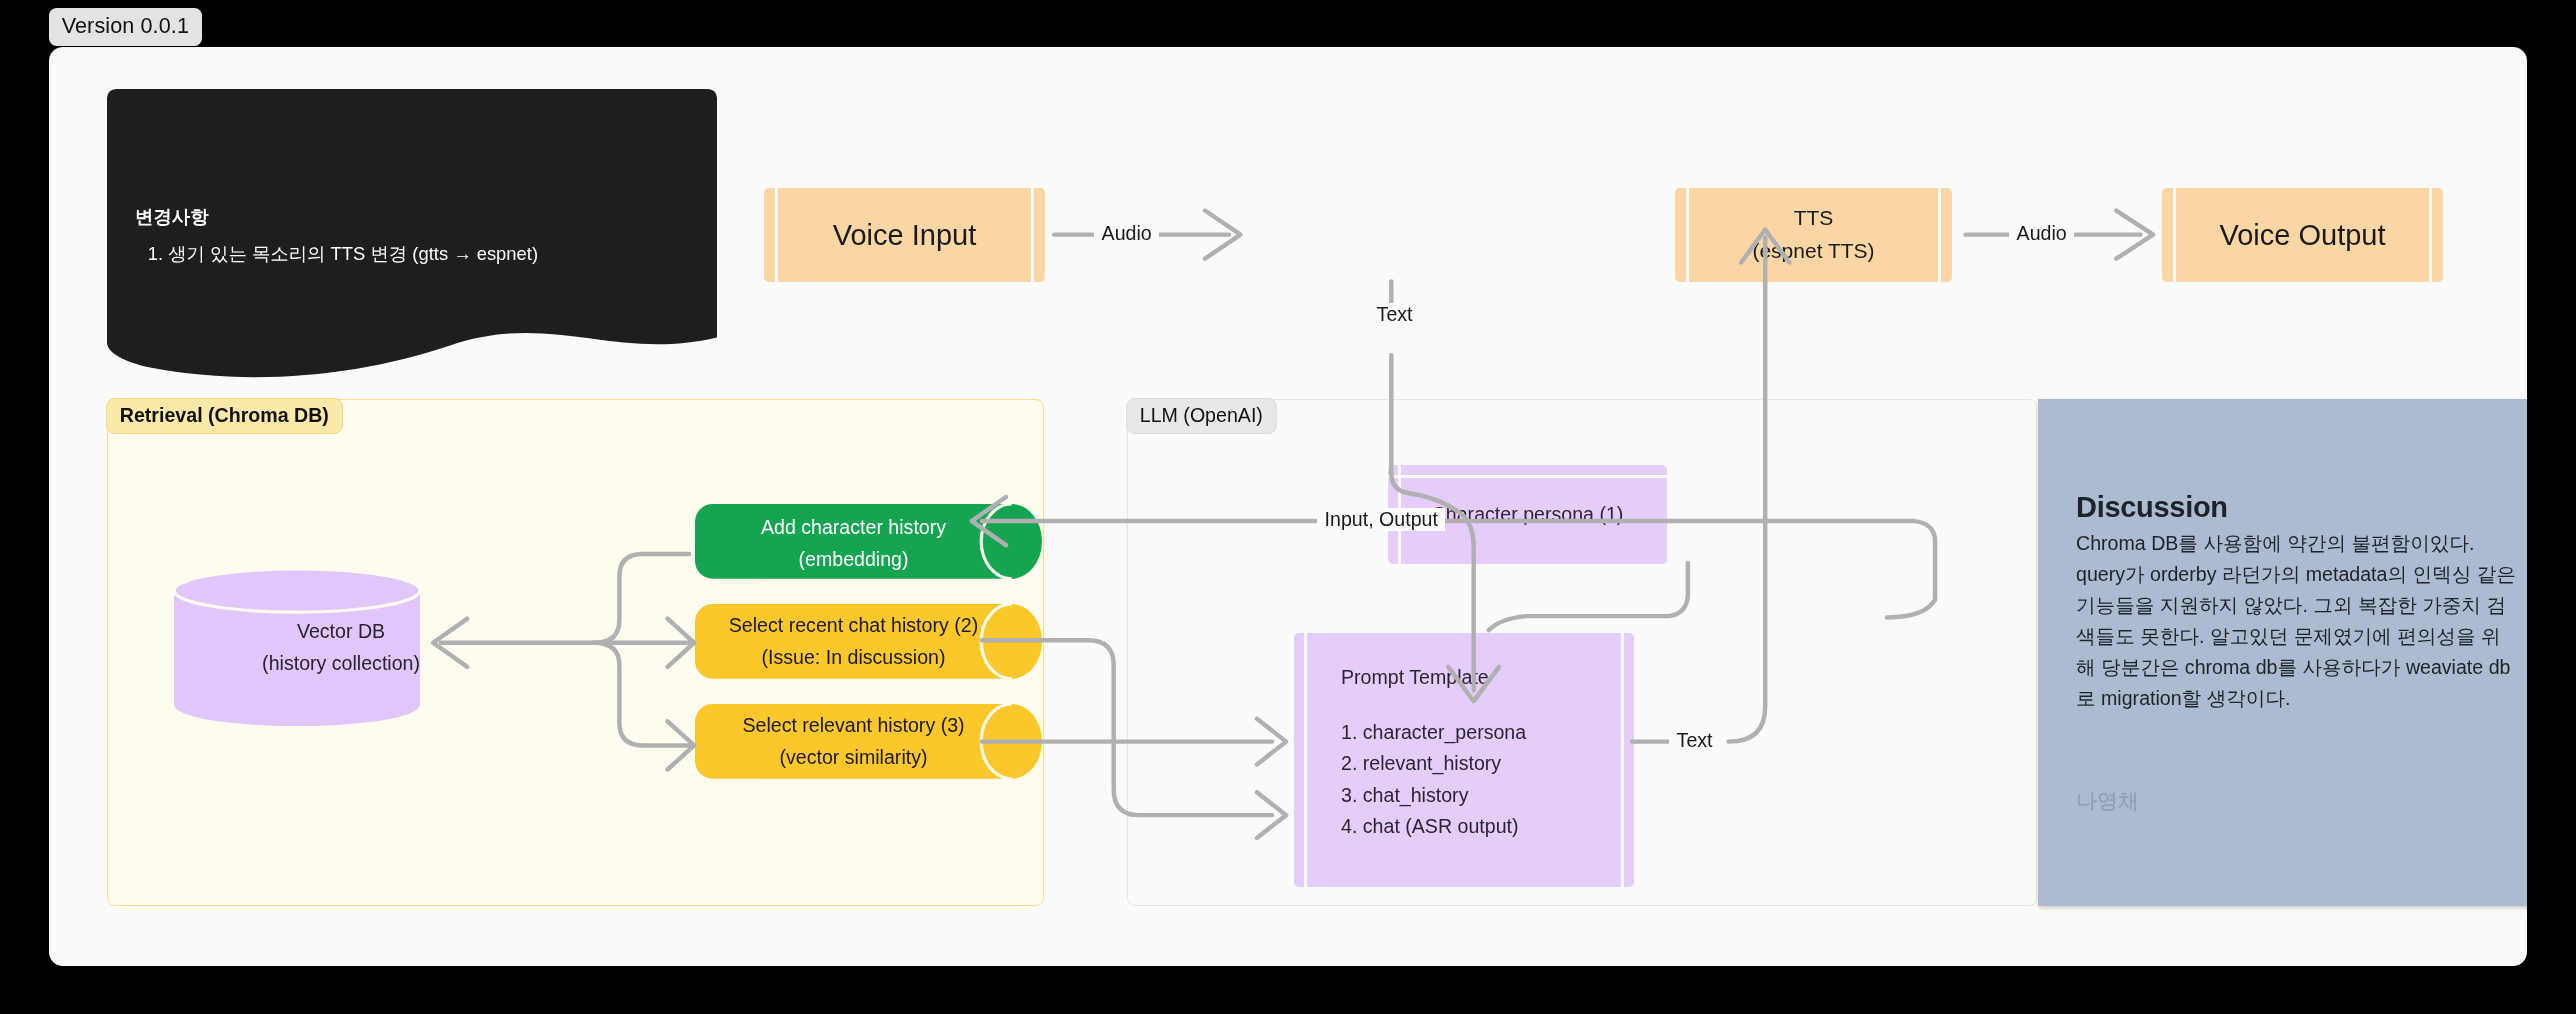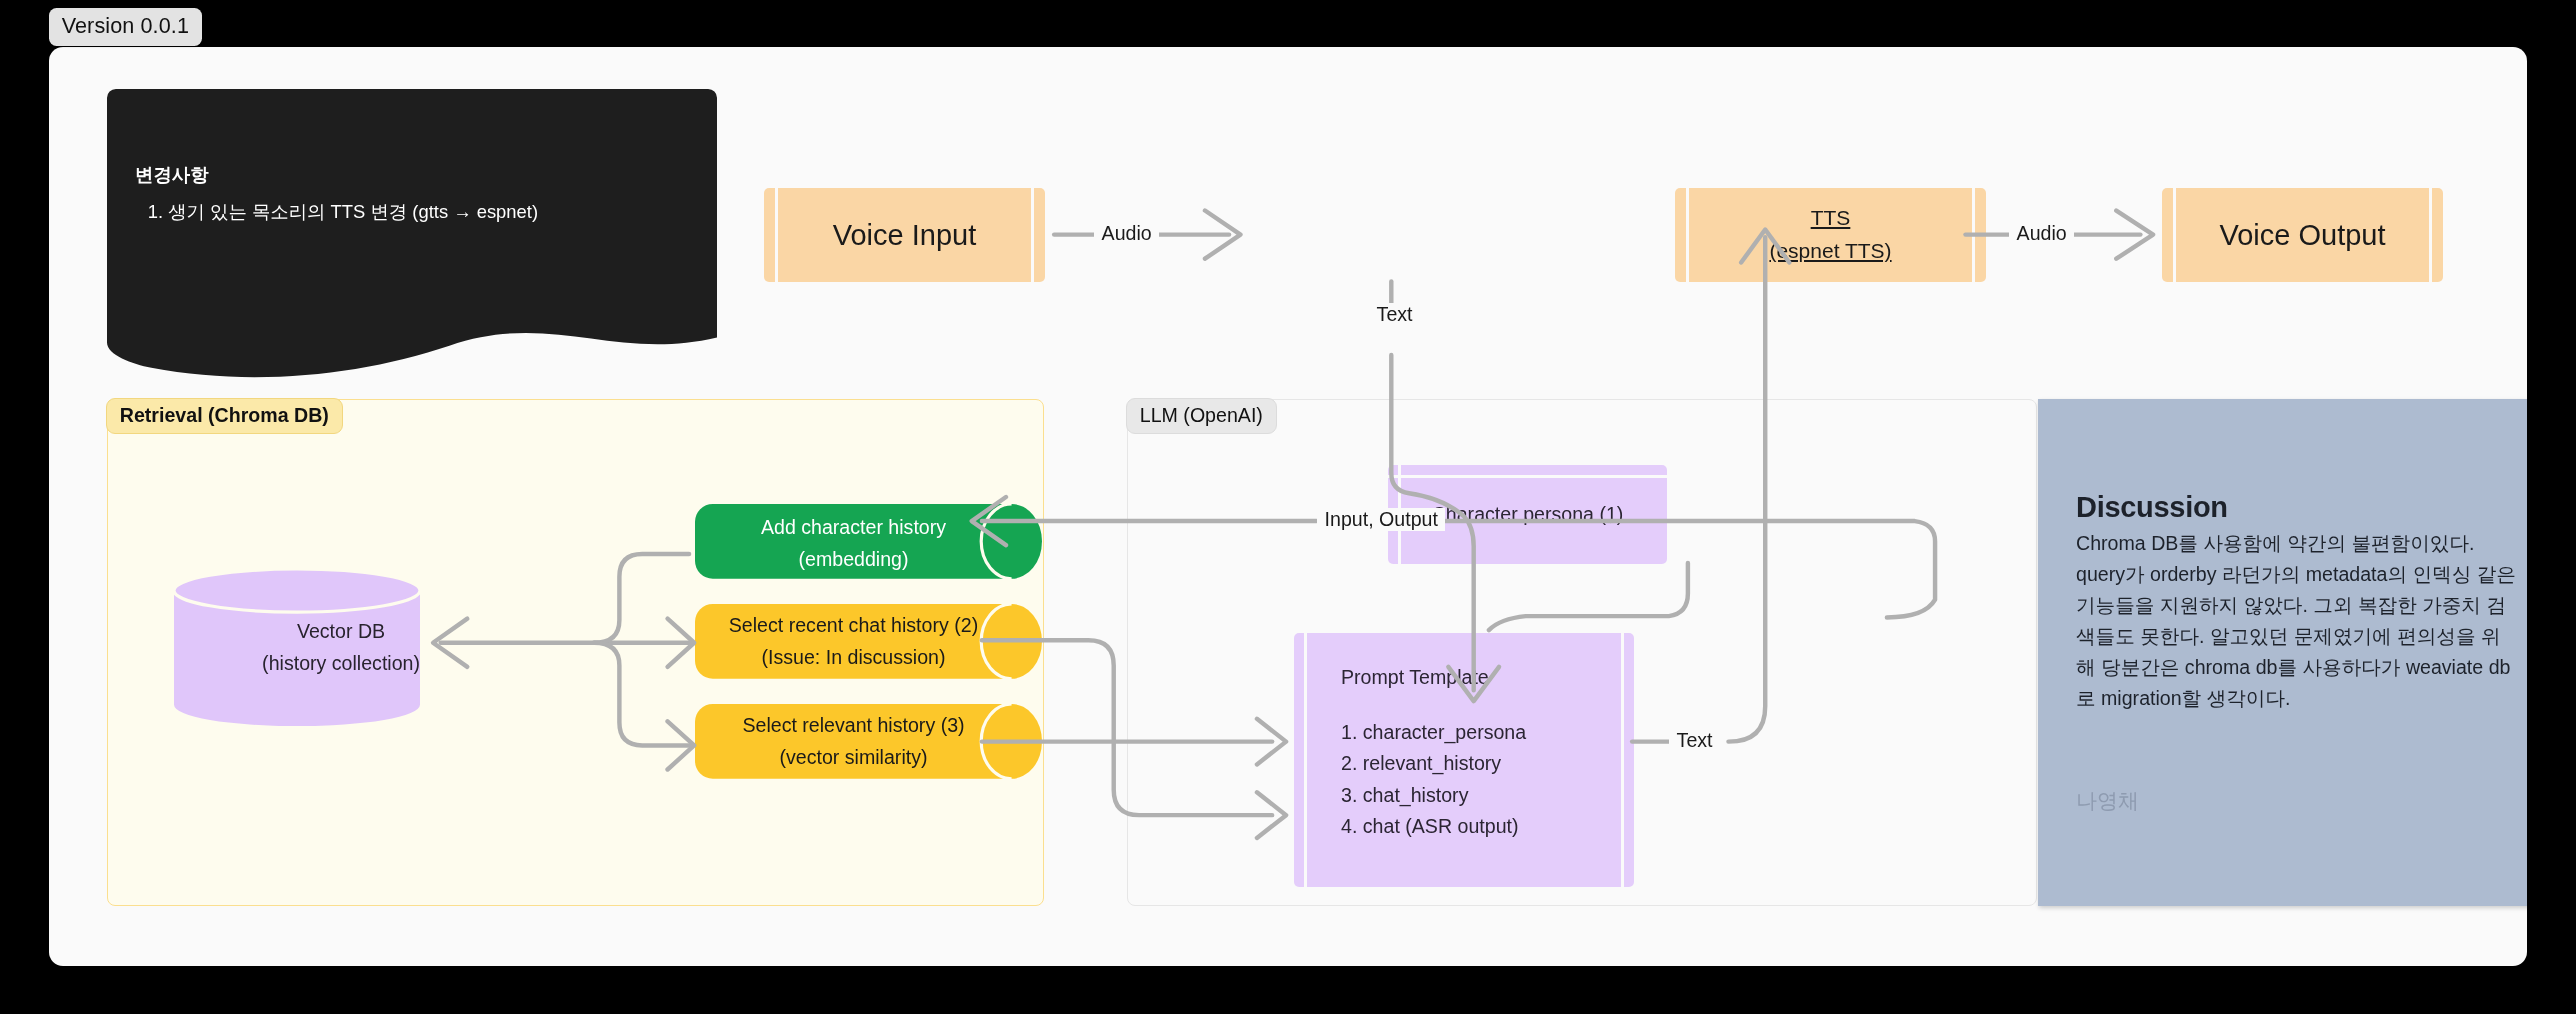--- a/index.html
+++ b/index.html
@@ -33,21 +33,21 @@
   }
 
   
   .note-card {
     position: absolute; left: 58px; top: 42px;
     width: 610px; height: 301px;
   }
   .note-card svg { position: absolute; inset: 0; width: 100%; height: 100%; }
   .note-inner {
     position: absolute; left: 0; top: 0; width: 100%; height: 100%;
-    padding: 73px 28px 0 28px; color: #ffffff;
+    padding: 115px 28px 0 28px; color: #ffffff;
   }
   .note-title { font-size: 18.4px; font-weight: 700; margin-bottom: 10px; }
   .note-list { list-style: none; }
   .note-list li { font-size: 18.4px; line-height: 1.62; padding-left: 12.7px; }
 
   
   .proc {
     position: absolute;
     background: #fad6a5;
     border-radius: 5px;
@@ -176,21 +176,21 @@
       </div>
     </div>
 
     <div class="proc big" style="left:715px; top:141px; width:281px; height:94px;">
       <span class="bar-l"></span>
       <span class="bar-r"></span>
       <span class="ptxt">Voice Input</span>
     </div>
 
 
-    <div class="proc two" style="left:1626px; top:141px; width:311px; height:94px;text-decoration:underline;">
+    <div class="proc two" style="left:1626px; top:141px; width:277px; height:94px;">
       <span class="bar-l"></span>
       <span class="bar-r"></span>
       <span class="ptxt">
         <span>TTS</span><br>
         <span>(espnet TTS)</span>
       </span>
     </div>
 
     <div class="proc big" style="left:2113px; top:141px; width:281px; height:94px;">
       <span class="bar-l"></span>

